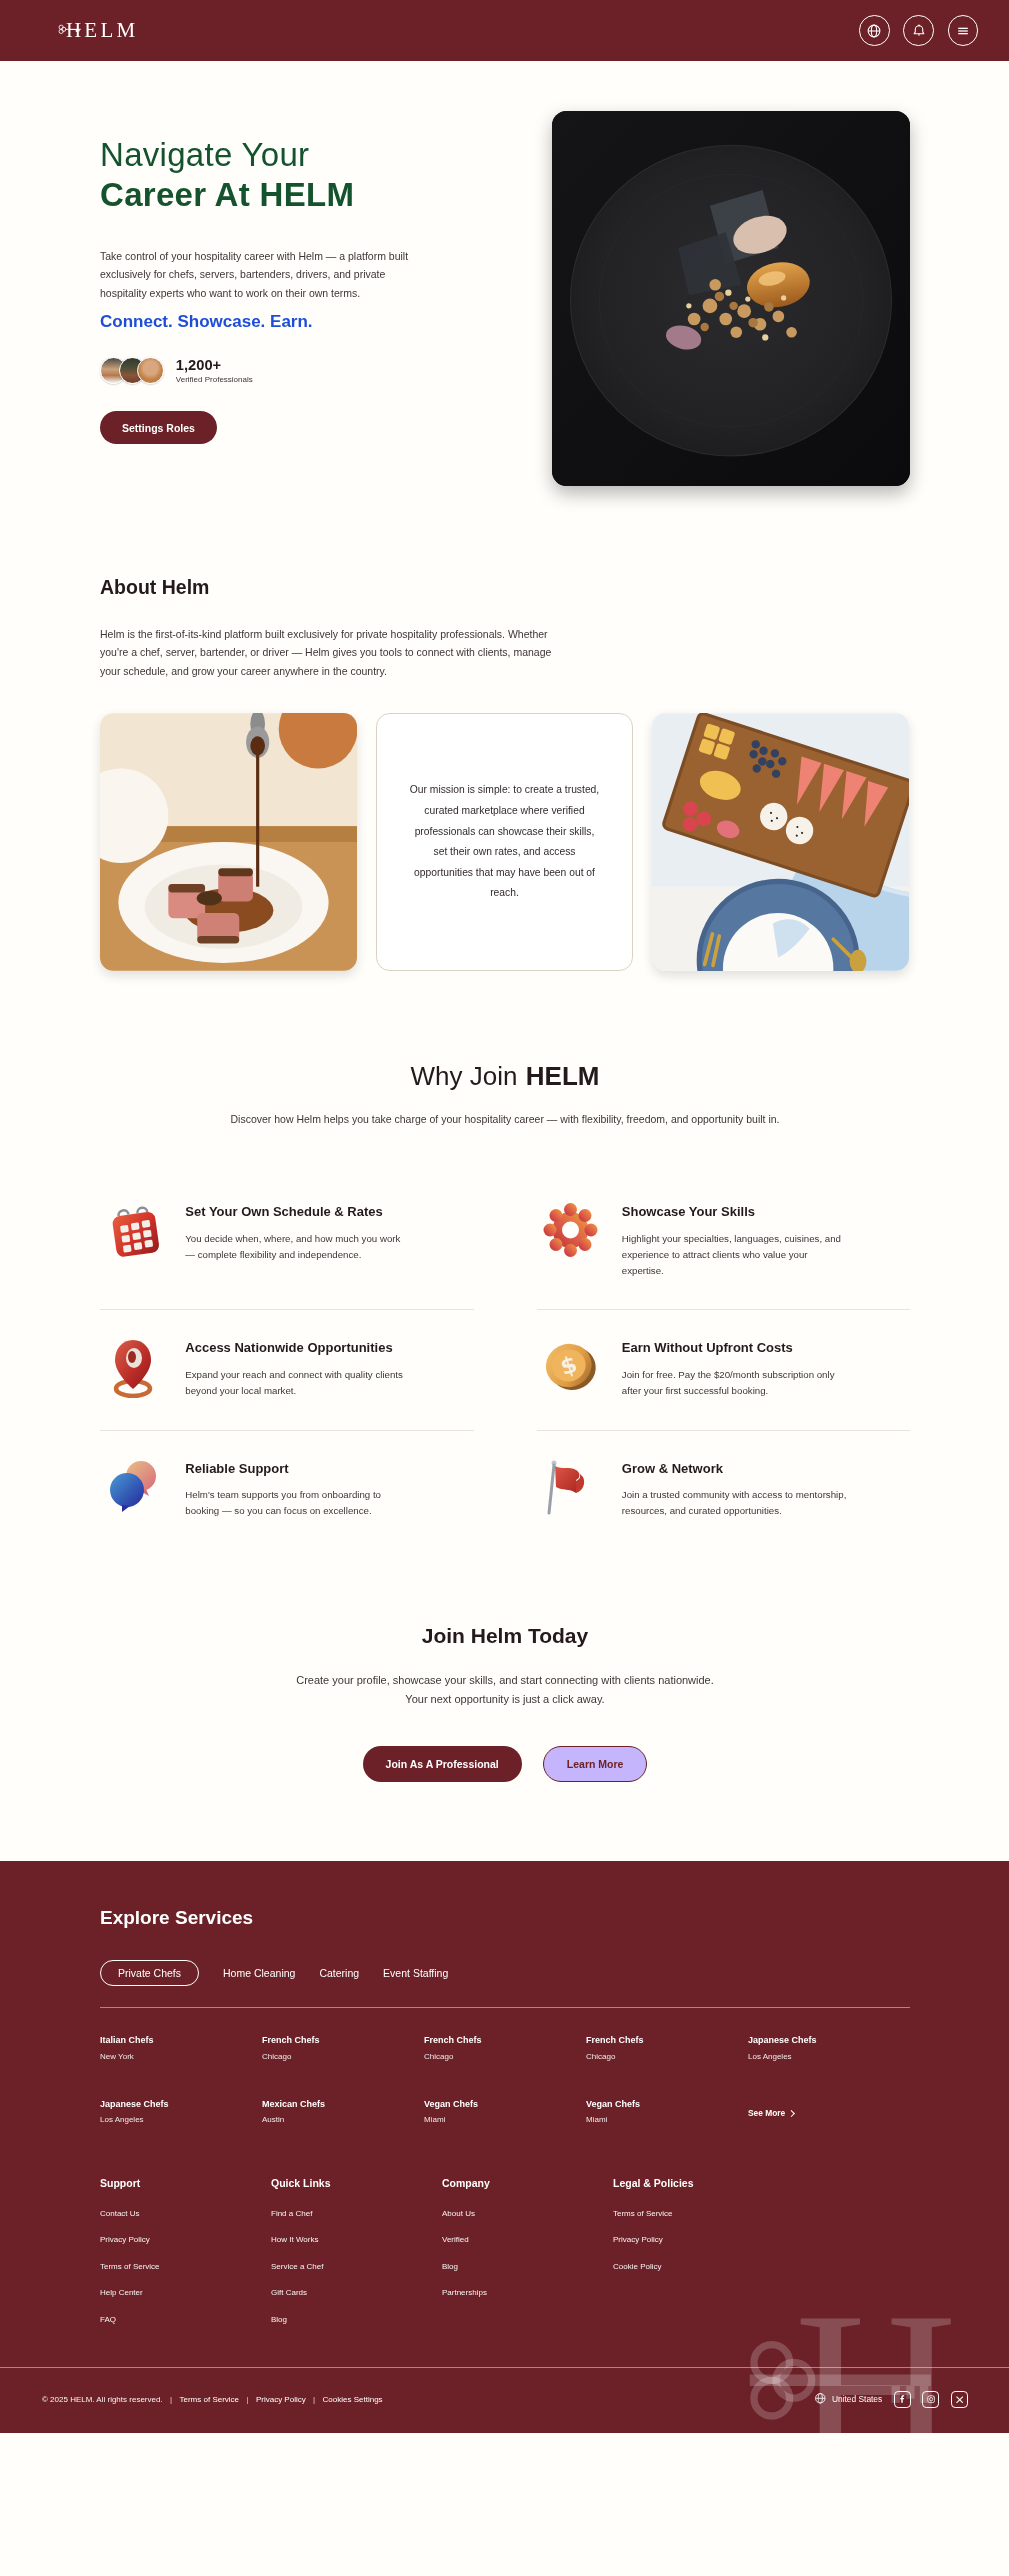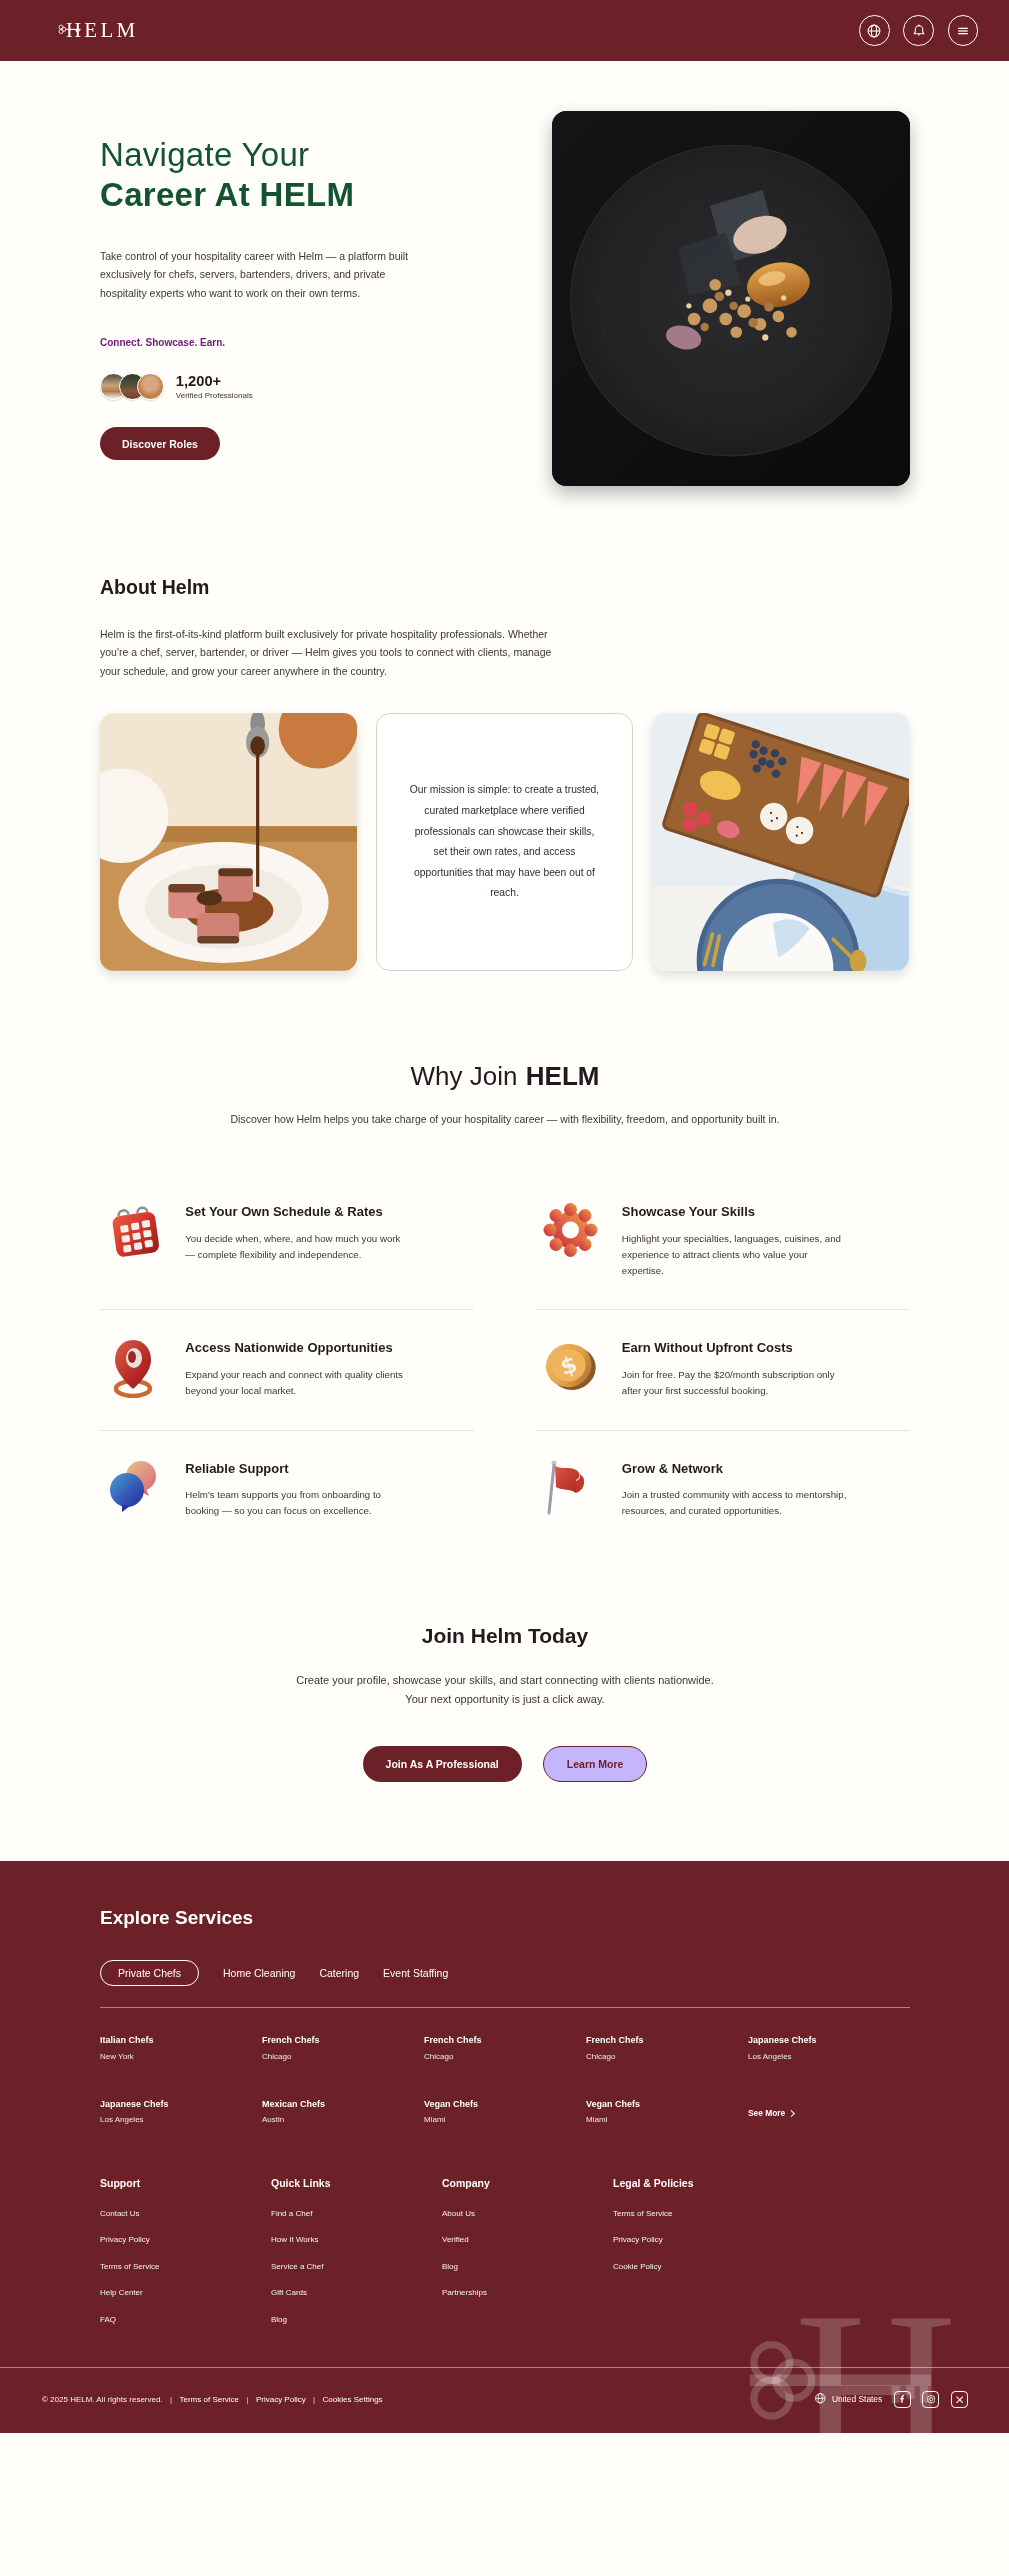--- a/index.html
+++ b/index.html
@@ -25,21 +25,21 @@
     display:flex; align-items:center; justify-content:center; cursor:pointer;
   }
 
   
   .hero { display:flex; justify-content:space-between; align-items:flex-start;
     padding:50px 100px 58px 100px; }
   .hero-left { width:337px; padding-top:24px; }
   .hero-title { font-size:33px; line-height:1.22; font-weight:300; color:#14532d; letter-spacing:0.3px;}
   .hero-title .bold-line { display:block; font-weight:700; }
   .hero-desc { margin-top:31px; font-size:10.5px; line-height:1.8; color:#3E3537; width:326px; }
-  .hero-tagline { margin-top:34px; font-size:10px; font-weight:700; color:#701a75; }
+  .hero-tagline { margin-top:9px; font-size:17px; font-weight:700; color:#1d4ed8; }
   .hero-stats { margin-top:25px; display:flex; align-items:center; gap:11.6px; }
   .avatar-stack { display:flex; }
   .avatar { width:27px; height:27px; border-radius:50%; border:1.6px solid #fff; box-shadow:0 0.5px 1.6px rgba(0,0,0,.25); }
   .avatar + .avatar { margin-left:-8.4px; }
   .av1 { background:linear-gradient(180deg,#4a4a46 0%,#caa27a 45%,#b5794f 70%,#e8e4de 95%); }
   .av2 { background:linear-gradient(180deg,#34372a 0%,#4c5038 40%,#8a5538 70%,#6e3f2c 100%); }
   .av3 { background:radial-gradient(circle at 50% 40%, #d8a77f 0 35%, #c08046 60%, #b4874f 100%); }
   .stat-value { font-size:14.7px; font-weight:700; }
   .stat-label { font-size:8px; color:#3E3537; margin-top:2.1px; }
   .btn { border:none; cursor:pointer; font-family:"Liberation Sans",sans-serif; }
@@ -181,21 +181,21 @@
       <div class="avatar-stack">
         <div class="avatar av1"></div>
         <div class="avatar av2"></div>
         <div class="avatar av3"></div>
       </div>
       <div>
         <div class="stat-value">1,200+</div>
         <div class="stat-label">Verified Professionals</div>
       </div>
     </div>
-    <button class="btn btn-primary">Discover Roles</button>
+    <button class="btn btn-primary">Settings Roles</button>
   </div>
   <div class="hero-image">
     <svg width="358" height="375" viewBox="0 0 680 712">
       <defs>
         <radialGradient id="plateG" cx="50%" cy="48%" r="60%">
           <stop offset="0%" stop-color="#2b2b2e"></stop>
             <stop offset="70%" stop-color="#222225"></stop>
             <stop offset="100%" stop-color="#1a1a1d"></stop>
         </radialGradient>
         <linearGradient id="bgG" x1="0" y1="0" x2="1" y2="1">

